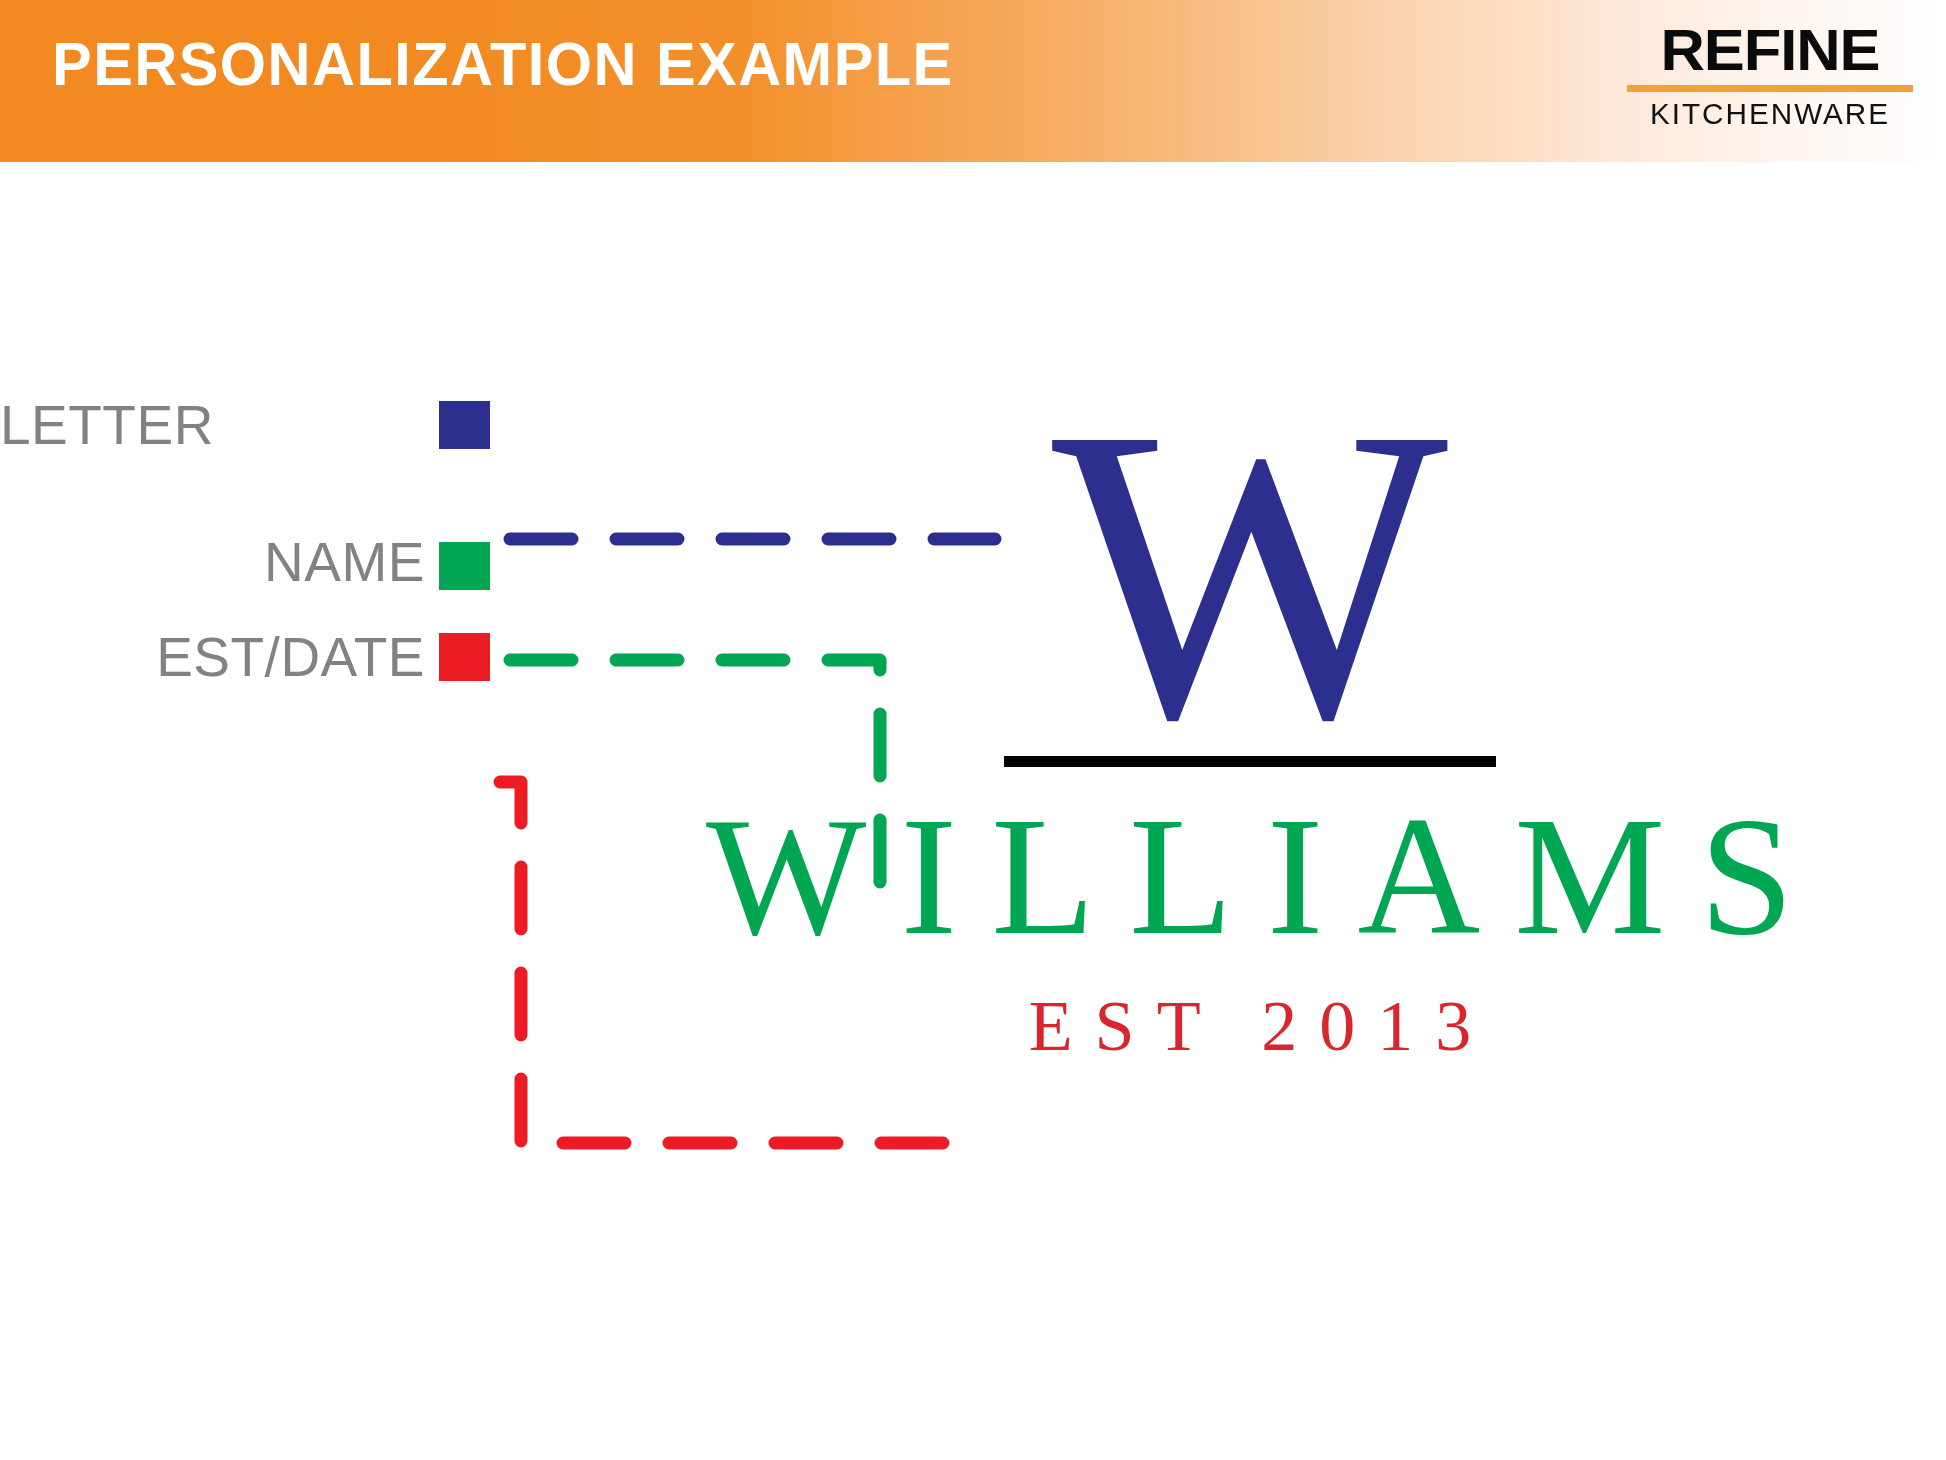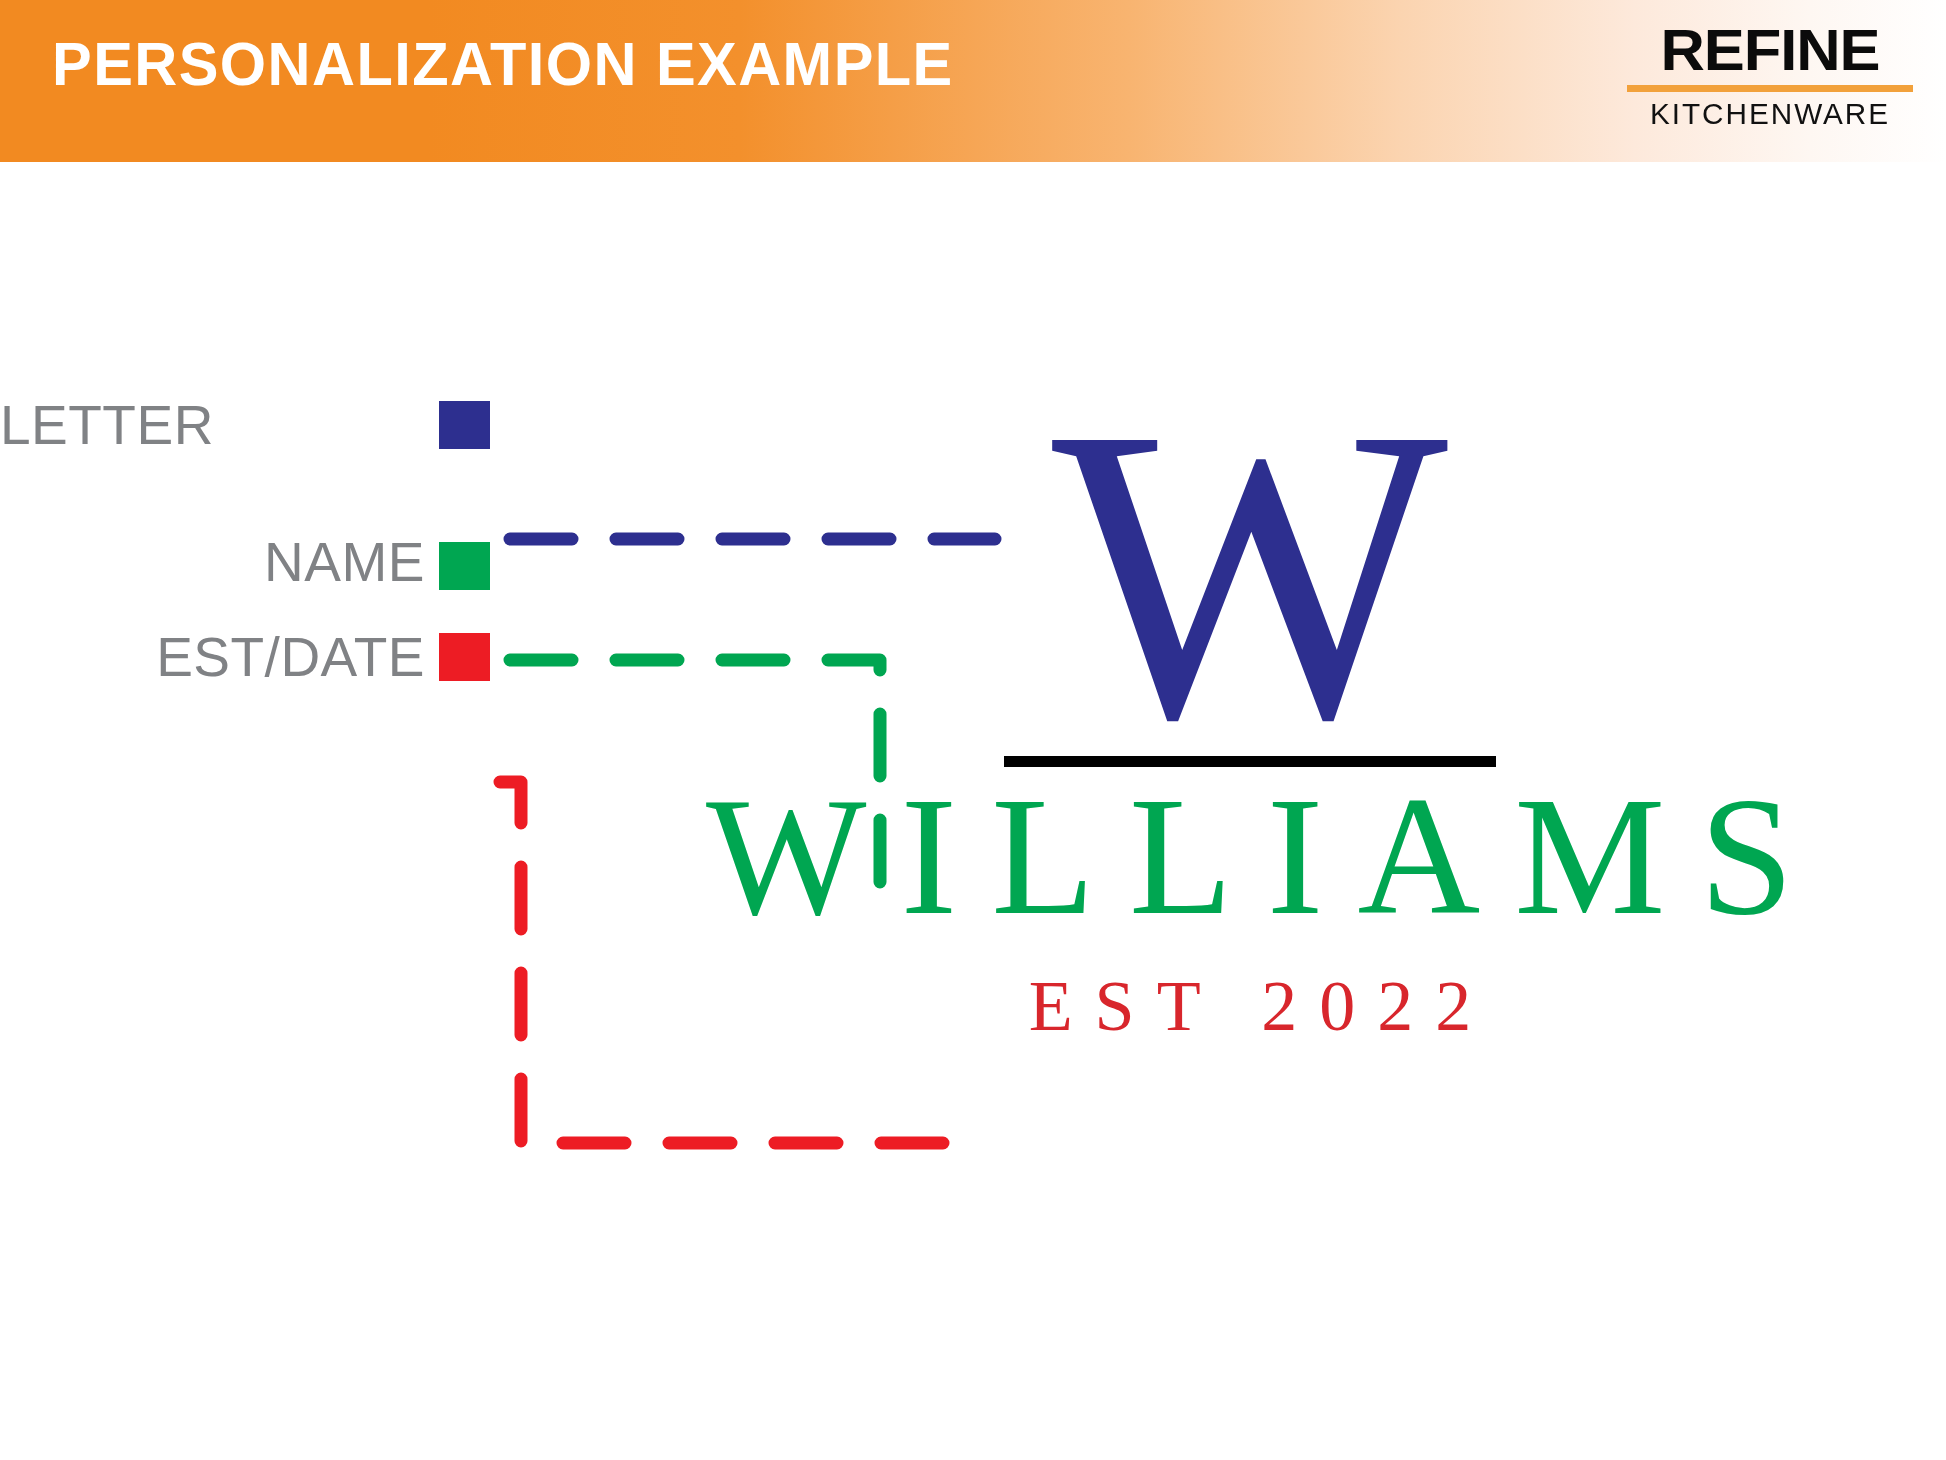--- a/index.html
+++ b/index.html
@@ -155,20 +155,21 @@
     margin: 18px auto 0 auto;
   }
   .mono-name {
     font-family: "Liberation Serif", "DejaVu Serif", serif;
     font-size: 170px;
     line-height: 1.05;
     color: #00A651;
     letter-spacing: 34px;
     text-indent: 34px;
     font-weight: 400;
+    margin-top: 20px;
     white-space: nowrap;
   }
   .mono-est {
     font-family: "Liberation Serif", "DejaVu Serif", serif;
     font-size: 72px;
     line-height: 1.1;
     color: #D8262C;
     letter-spacing: 22px;
     text-indent: 22px;
     font-weight: 400;
@@ -214,14 +215,14 @@
 
   <path d="M 510 660 L 880 660 L 880 915" fill="none" stroke="#00A651" stroke-width="13" stroke-linecap="round" stroke-linejoin="round" stroke-dasharray="62 44"></path>
 
   <path d="M 500 782 L 521 782 L 521 1143 L 955 1143" fill="none" stroke="#ED1C24" stroke-width="13" stroke-linecap="round" stroke-linejoin="round" stroke-dasharray="62 44"></path>
 </svg>
 
 <div class="monogram">
   <div class="mono-letter">W</div>
   <div class="mono-rule"></div>
   <div class="mono-name">WILLIAMS</div>
-  <div class="mono-est">EST 2022</div>
+  <div class="mono-est">EST 2013</div>
 </div>
 
 </body></html>

